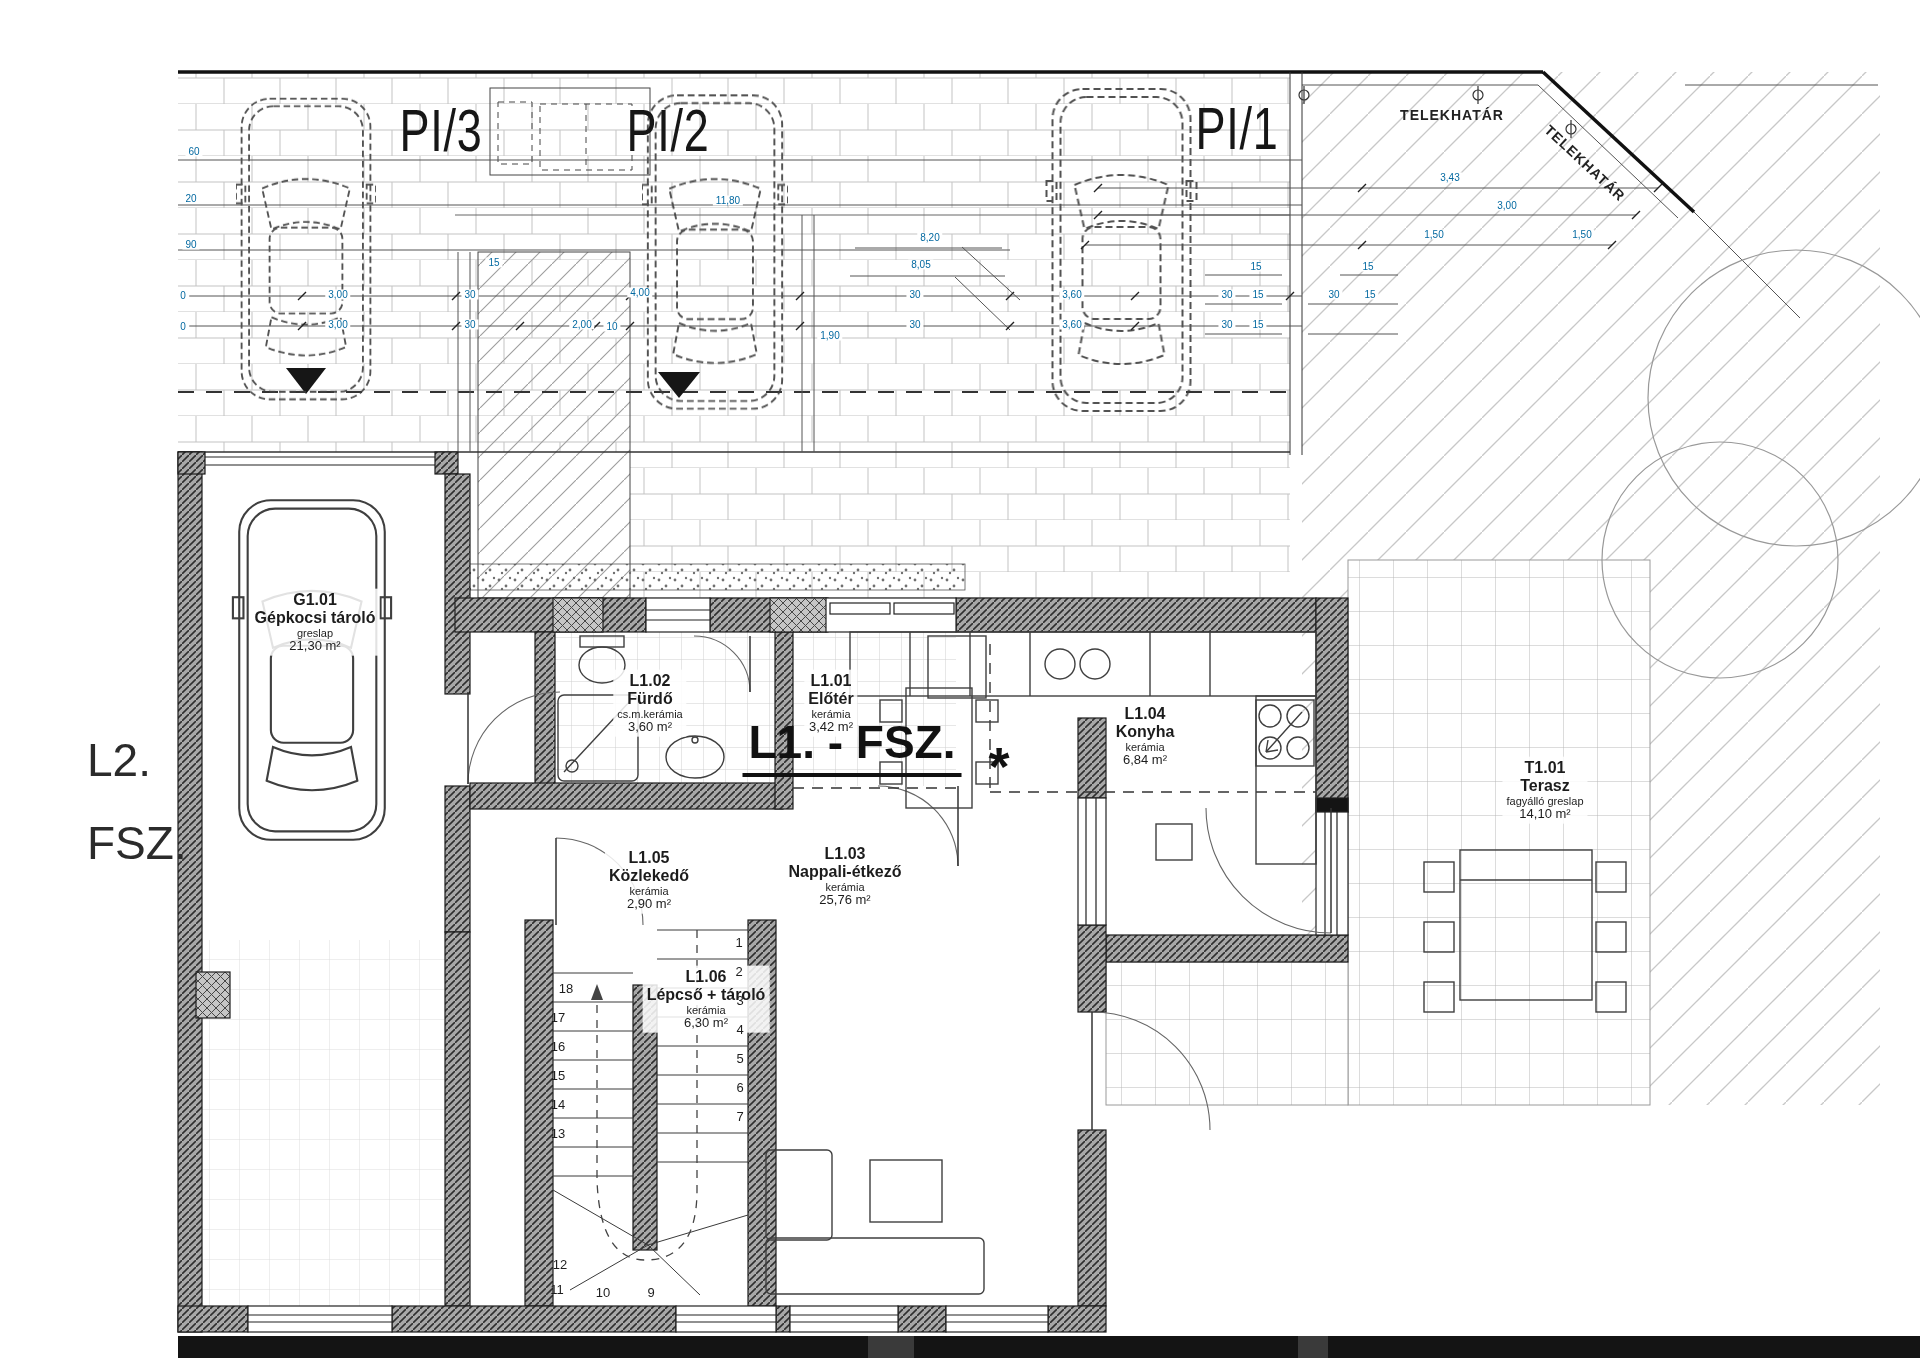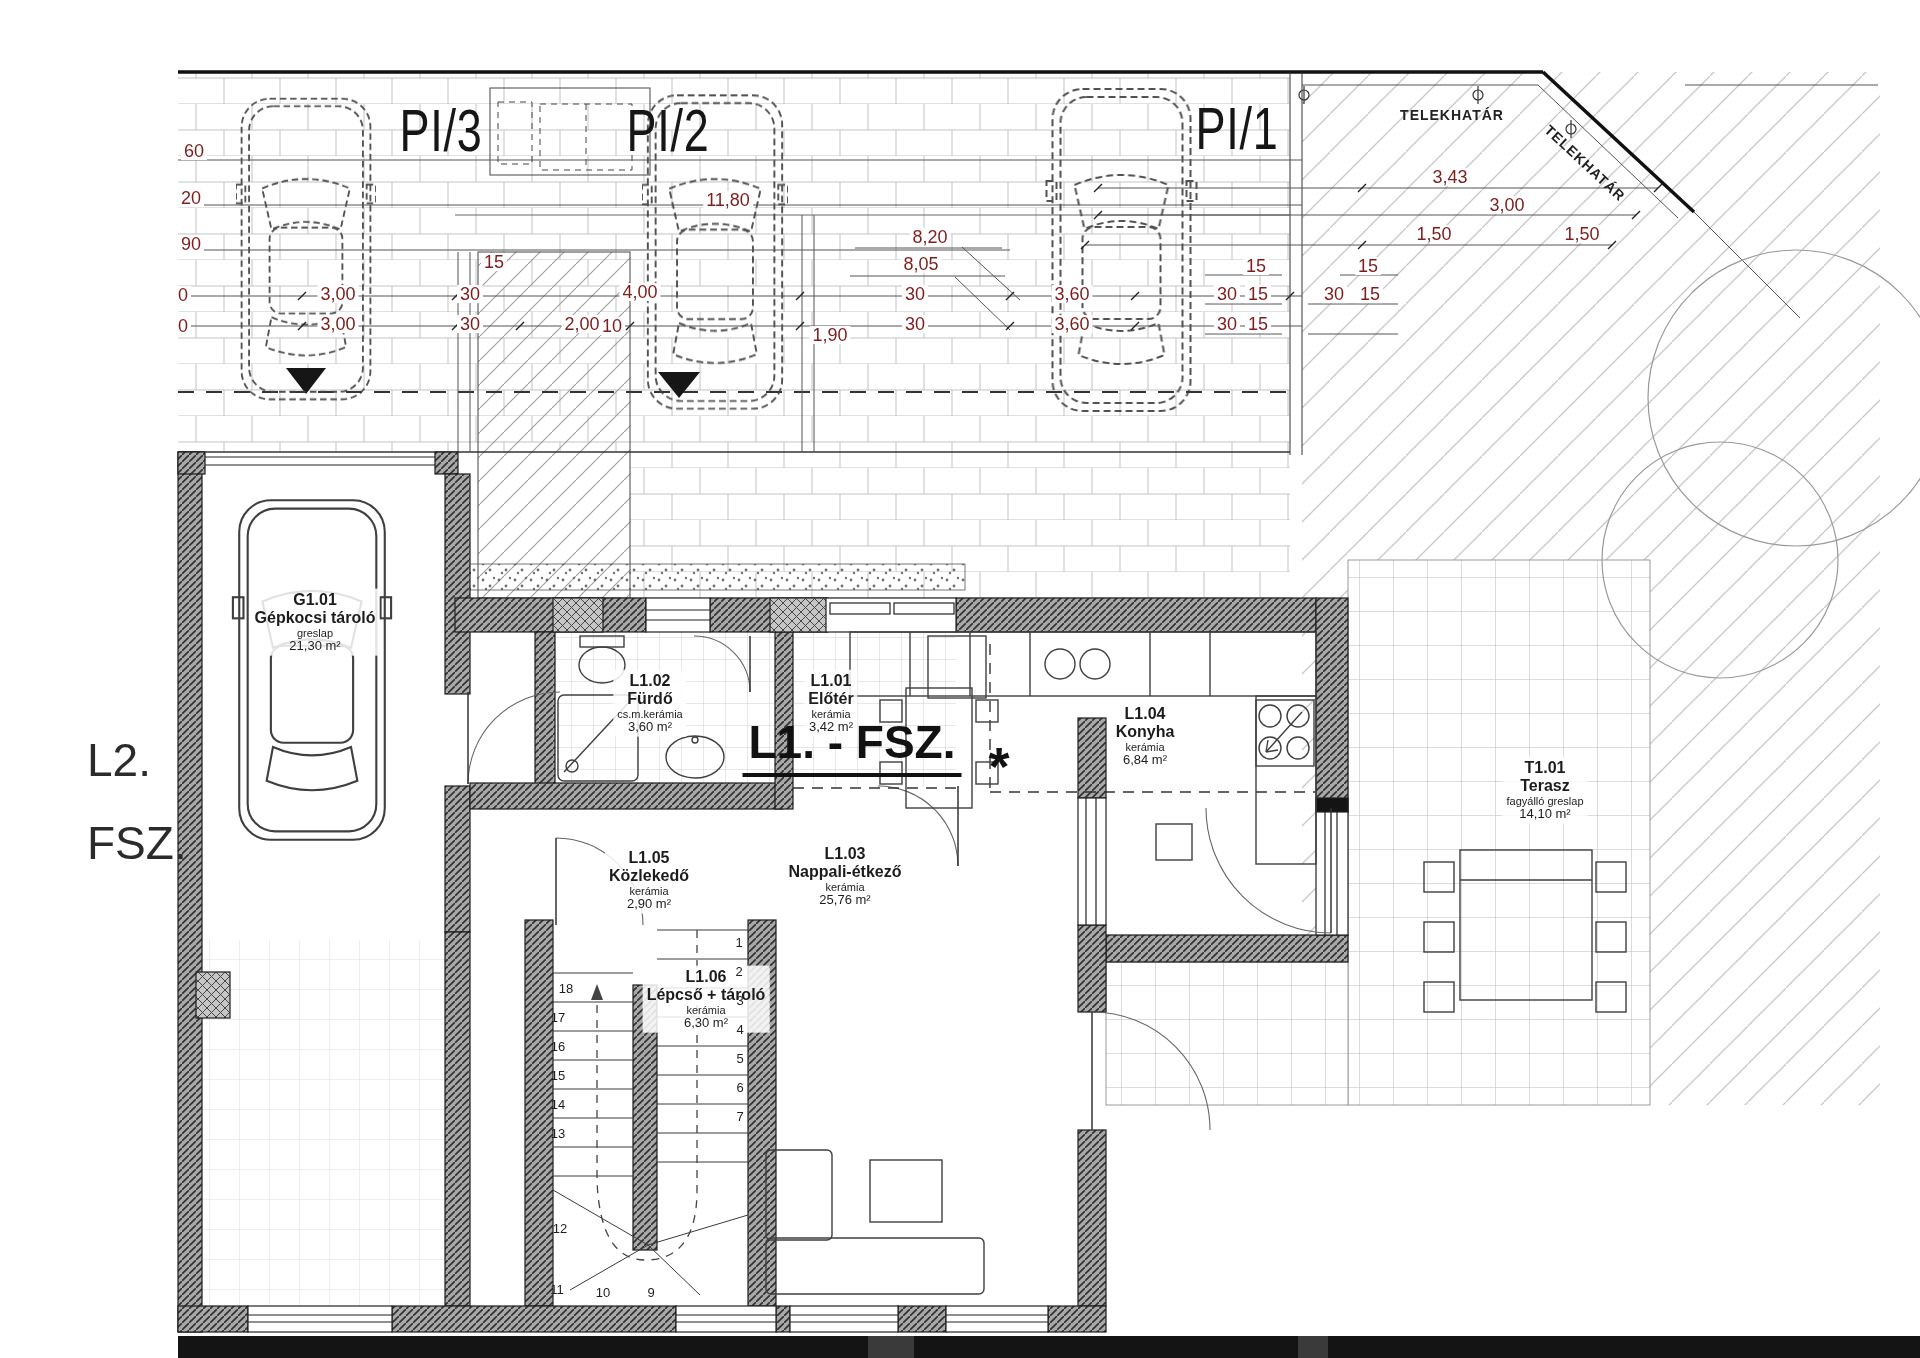--- a/index.html
+++ b/index.html
@@ -10,21 +10,21 @@
   .pi{font-size:60px;font-weight:500;color:#161616;transform:translate(-50%,-50%) scaleX(.75);letter-spacing:1px;}
   .telek{font-size:14px;font-weight:600;letter-spacing:1px;color:#222;}
   .telek.diag{transform:translate(-50%,-50%) rotate(43deg);}
   .plan-title{font-size:46px;font-weight:700;color:#111;border-bottom:4px solid #111;padding:0 6px 4px 6px;}
   .margin-lbl{position:absolute;font-size:46px;color:#2b2b2b;margin-left:12px;}
   .room{position:absolute;transform:translate(-50%,-50%);text-align:center;line-height:1.12;
         background:rgba(255,255,255,.85);padding:2px 4px;}
   .room .rc,.room .rn{font-size:16px;font-weight:700;display:block;}
   .room .rm{font-size:11px;display:block;}
   .room .ra{font-size:13px;display:block;}
-  .dim{position:absolute;transform:translate(-50%,-55%);font-size:18px;color:#7f1d1d;
+  .dim{position:absolute;transform:translate(-50%,-55%);font-size:10px;color:#0369a1;
        background:#fff;padding:0 3px;line-height:1;}
   .stepnum{position:absolute;transform:translate(-50%,-50%);font-size:13px;color:#1e1e1e;line-height:1;}
   .asterisk{font-size:54px;font-weight:700;color:#111;}
   .bottom-strip{position:absolute;left:178px;top:1336px;width:1742px;height:22px;background:#141414;}
   .bottom-strip .gap{position:absolute;top:0;height:22px;background:#3a3a3a;}
 </style>
 </head>
 <body>
 
 <div id="canvas">
@@ -357,21 +357,21 @@
       <span class="dim" style="left: 1582px; top: 235px;">1,50</span>
       <span class="dim" style="left: 494px; top: 263px;">15</span>
     </div>
   <div id="stair-num-layer">
       <span class="stepnum" style="left: 558px; top: 988px; margin-left: 8px;">18</span>
       <span class="stepnum" style="left: 558px; top: 1017px;">17</span>
       <span class="stepnum" style="left: 558px; top: 1046px;">16</span>
       <span class="stepnum" style="left: 558px; top: 1075px;">15</span>
       <span class="stepnum" style="left: 558px; top: 1104px;">14</span>
       <span class="stepnum" style="left: 558px; top: 1133px;">13</span>
-      <span class="stepnum" style="left: 560px; top: 1228px;">12</span>
+      <span class="stepnum" style="left: 560px; top: 1264px;">12</span>
       <span class="stepnum" style="left: 557px; top: 1289px;">11</span>
       <span class="stepnum" style="left: 603px; top: 1292px;">10</span>
       <span class="stepnum" style="left: 651px; top: 1292px;">9</span>
       <span class="stepnum" style="left: 739px; top: 942px;">1</span>
       <span class="stepnum" style="left: 739px; top: 971px;">2</span>
       <span class="stepnum" style="left: 740px; top: 1000px;">3</span>
       <span class="stepnum" style="left: 740px; top: 1029px;">4</span>
       <span class="stepnum" style="left: 740px; top: 1058px;">5</span>
       <span class="stepnum" style="left: 740px; top: 1087px;">6</span>
       <span class="stepnum" style="left: 740px; top: 1116px;">7</span>

